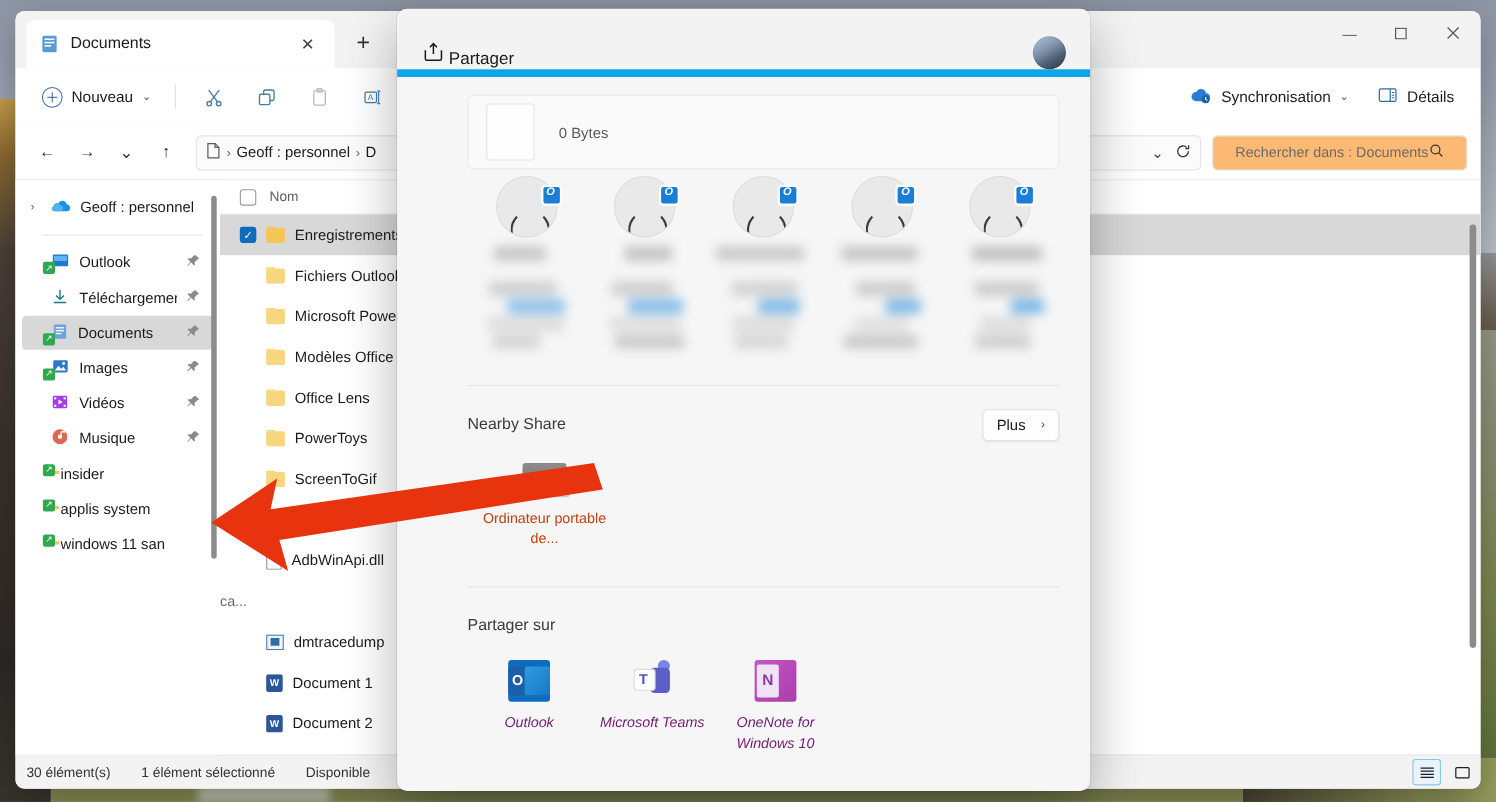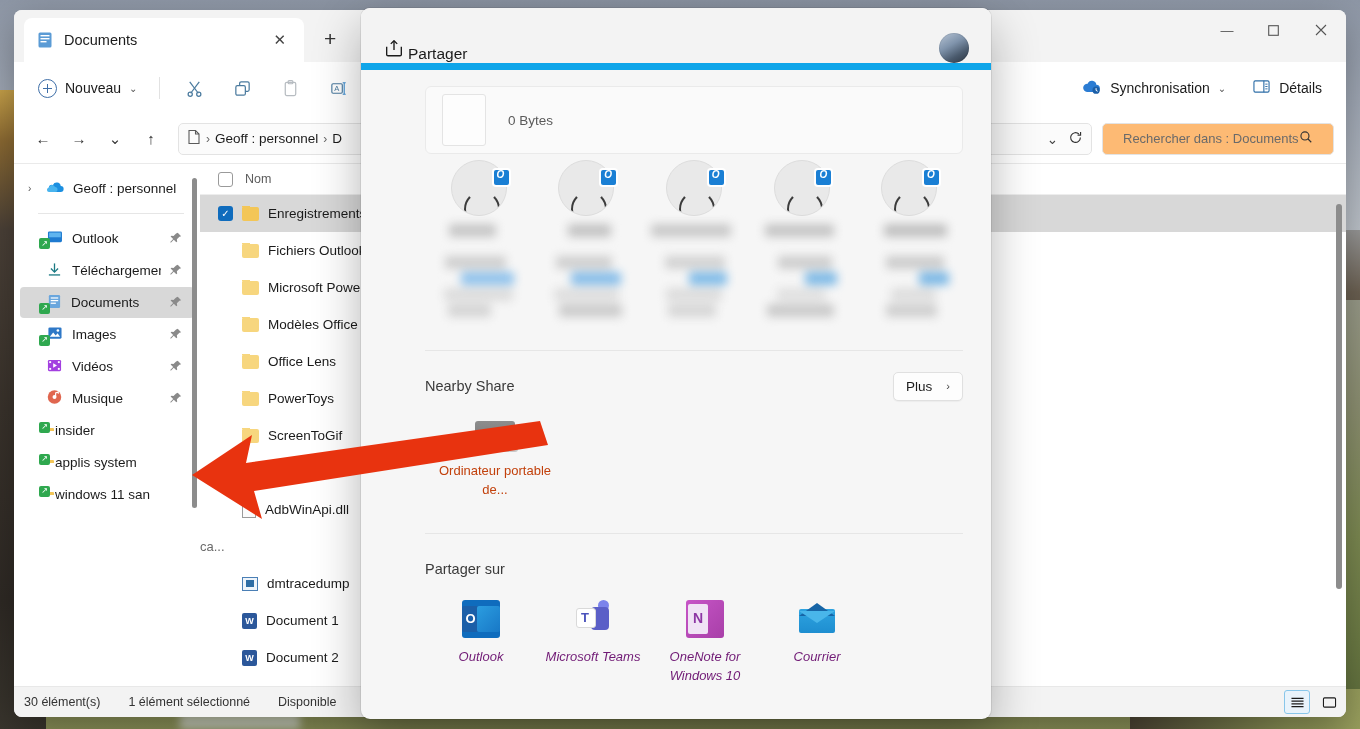--- a/index.html
+++ b/index.html
@@ -925,27 +925,19 @@
         </div>
         <div class="app-name">Microsoft Teams</div>
       </div>
       <div class="app">
         <div class="app-ic ic-onenote">
           <span class="n-sq"></span>
             <span class="n-n">N</span>
         </div>
         <div class="app-name">OneNote for Windows 10</div>
       </div>
-      <div class="app">
-        <div class="app-ic ic-mail">
-          <span class="env-b"></span>
-            <span class="env-t"></span>
-            <span class="env-f"></span>
-        </div>
-        <div class="app-name">Courrier</div>
-      </div>
     </div>
   </div>
 </div>
 
 <svg class="arrow" viewBox="0 0 580 130">
   <path d="M12 60 L72 20 L66 48 L360 6 L368 30 L74 76 L82 104 Z" fill="#e8330f"></path>
 </svg>
 
 </body></html>

